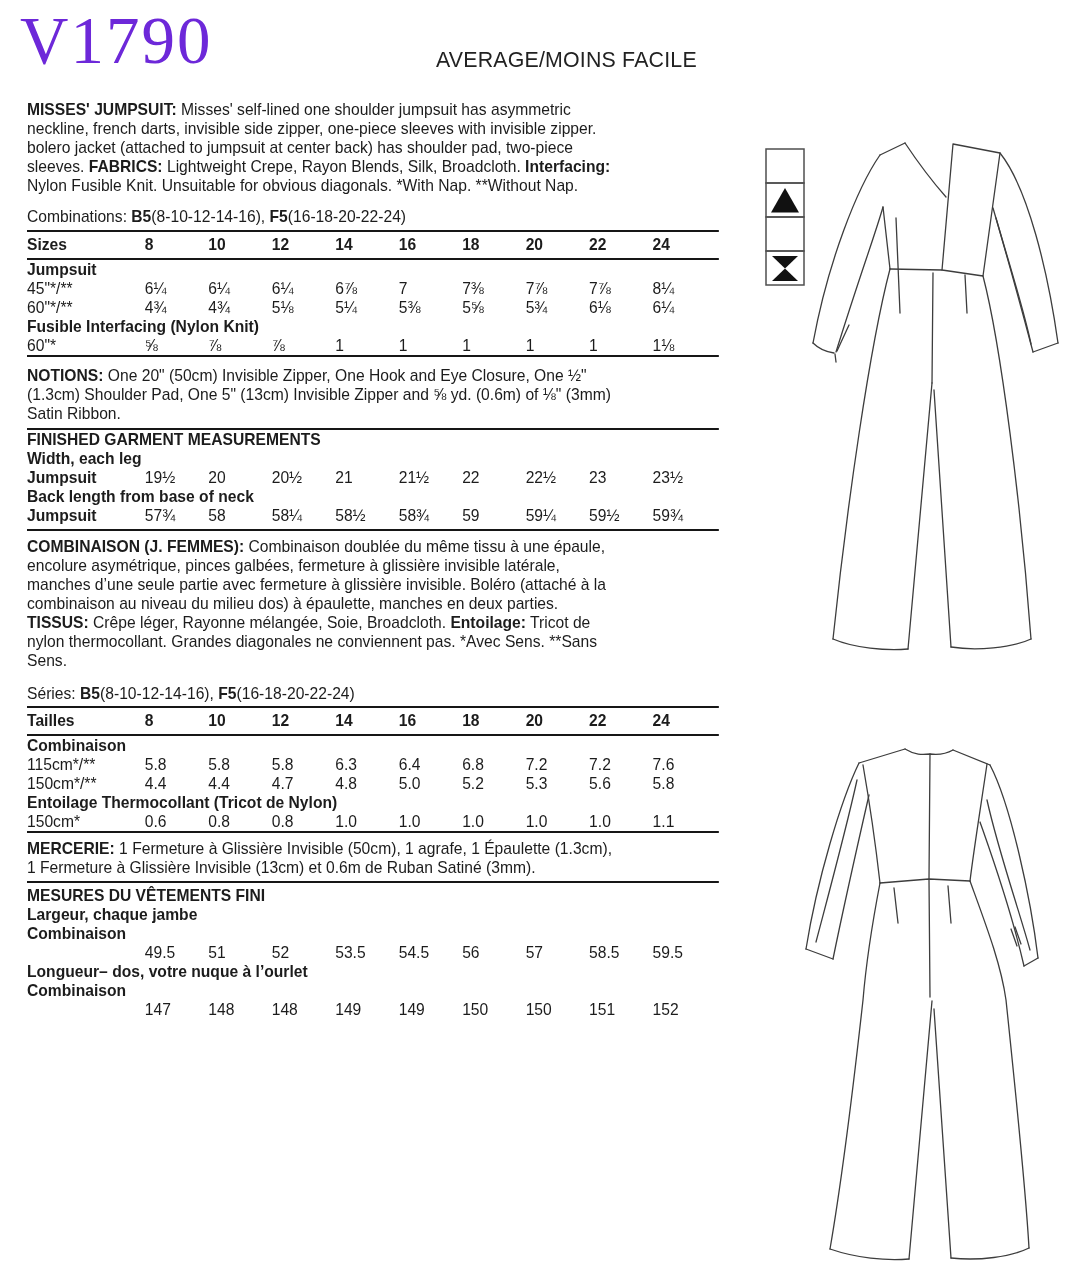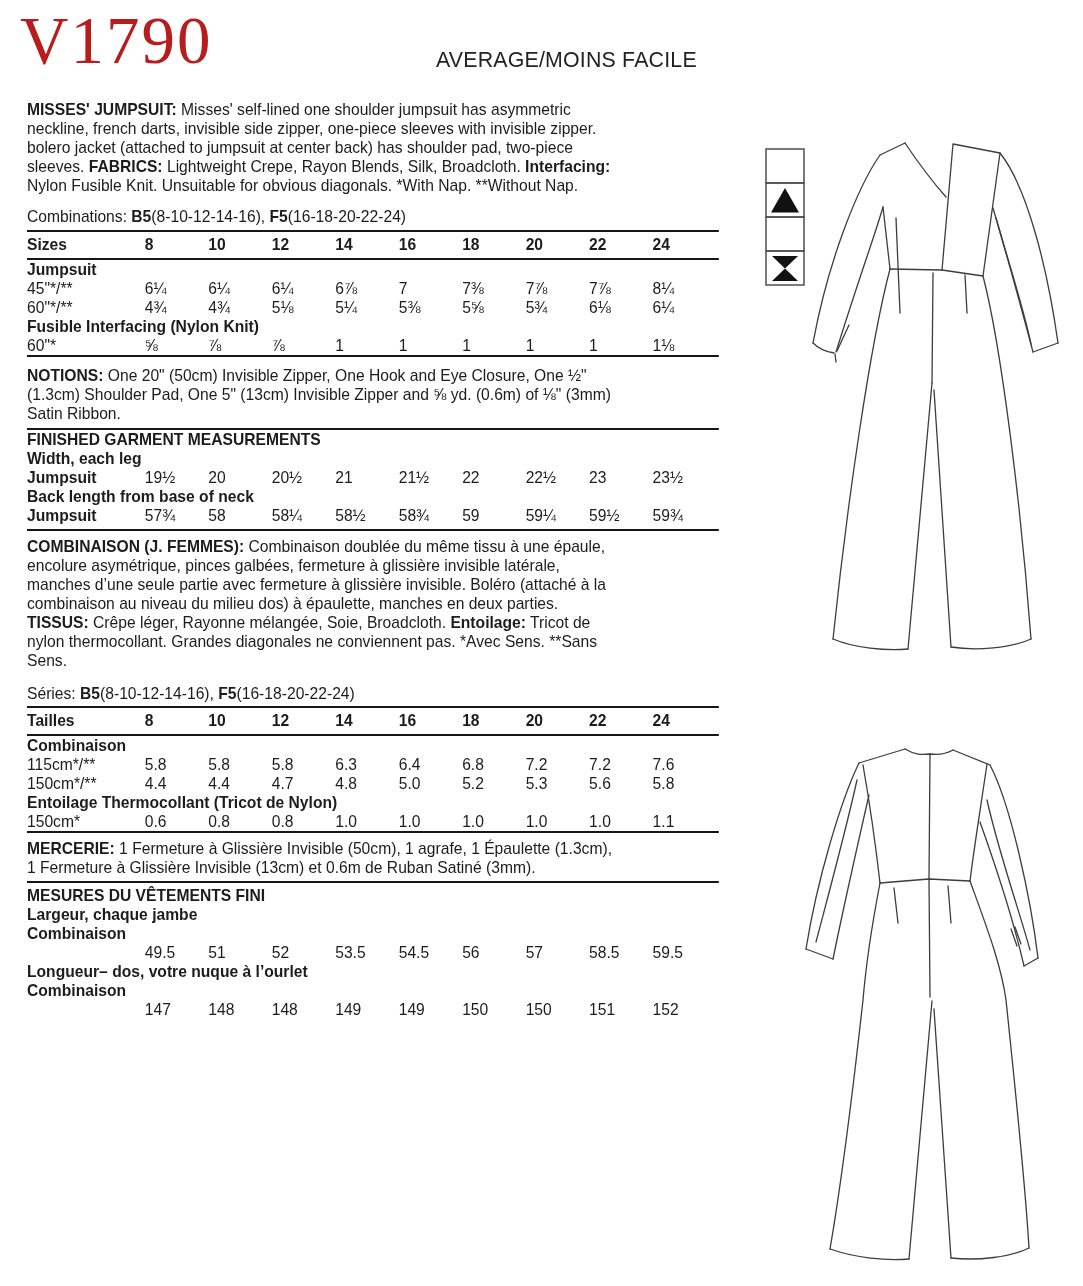--- a/index.html
+++ b/index.html
@@ -1,20 +1,20 @@
 <!DOCTYPE html>
 <html><head>
 <meta charset="utf-8">
 <style>
   html,body{margin:0;padding:0;background:#fff;}
   .page{position:relative;width:1083px;height:1286px;background:#ffffff;overflow:hidden;
         font-family:"Liberation Sans",sans-serif;color:#1c1c1c;}
   .pattern-number{position:absolute;left:20px;top:8px;margin:0;
         font-family:"Liberation Serif",serif;font-weight:400;font-size:67px;line-height:64px;
-        letter-spacing:2px;color:#b91c1c;}
+        letter-spacing:2px;color:#6d28d9;}
   .difficulty{position:absolute;left:436px;top:47px;font-size:22px;letter-spacing:.2px;color:#222;
         transform:scaleX(.97);transform-origin:0 0;white-space:nowrap;}
   .left-col{position:absolute;left:27px;top:100px;width:752px;
         transform:scaleX(.92);transform-origin:0 0;
         font-size:17px;line-height:19px;}
   .b{font-weight:700;}
   p{margin:0;}
   .combos{margin-top:12px;}
   .dtable{width:100%;}
   .bt{border-top:2px solid #161616;}

